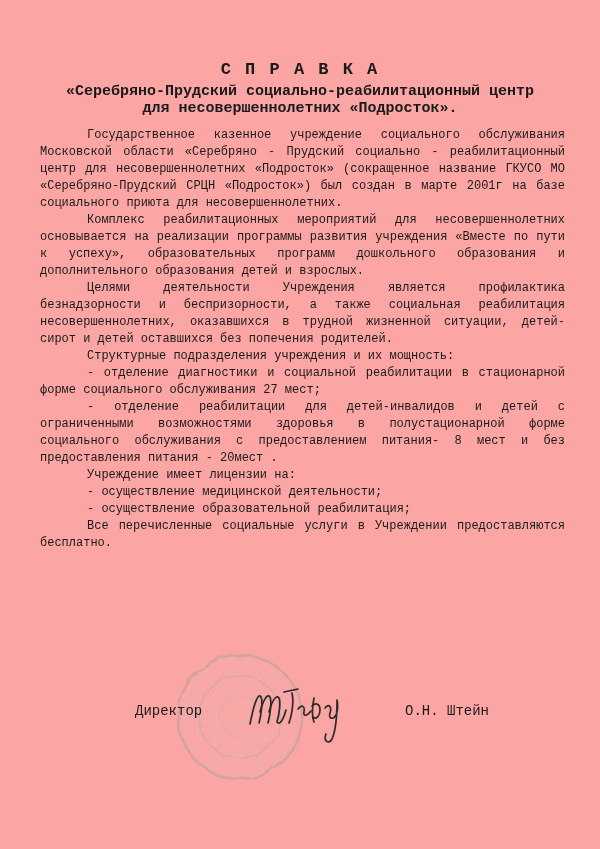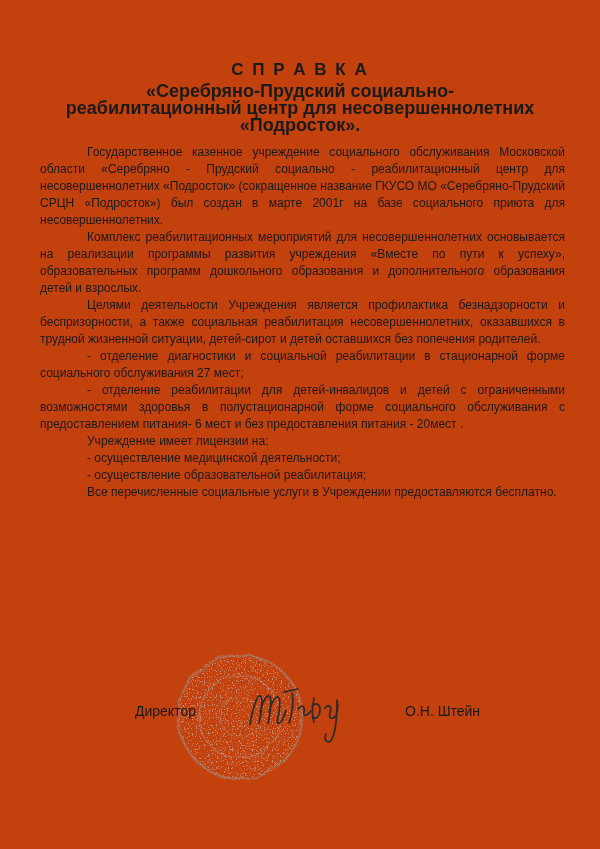--- a/index.html
+++ b/index.html
@@ -1,38 +1,38 @@
 <!DOCTYPE html>
 <html><head>
 <meta charset="utf-8">
 <style>
   html,body{margin:0;padding:0;background:#e8e8e8;}
   .page{
     position:relative;
     width:600px;height:849px;
-    background:#c2410c;
+    background:#fca5a5;
     margin:0 auto;
-    font-family:Liberation Sans, sans-serif;
+    font-family:Liberation Mono, monospace;
     color:#1a1a1a;
     overflow:hidden;
   }
   .doc-title{
     margin:0;
     padding-top:60px;
     text-align:center;
     font-size:17px;
     font-weight:bold;
     letter-spacing:2px;
     line-height:20px;
   }
   .doc-subtitle{
     margin:3px auto 0 auto;
     max-width:470px;
     text-align:center;
-    font-size:18px;
+    font-size:15px;
     font-weight:bold;
     line-height:17px;
   }
   .doc-body{
     margin-top:10px;
     padding:0 35px 0 40px;
     font-size:12px;
     line-height:17px;
   }
   .doc-body p{
@@ -51,22 +51,23 @@
 
 <div class="page">
 
   <h1 class="doc-title">С П Р А В К А</h1>
   <h2 class="doc-subtitle">«Серебряно-Прудский социально-реабилитационный центр для несовершеннолетних «Подросток».</h2>
 
   <div class="doc-body">
     <p>Государственное казенное учреждение социального обслуживания Московской области «Серебряно - Прудский социально - реабилитационный центр для несовершеннолетних «Подросток» (сокращенное название ГКУСО МО «Серебряно-Прудский СРЦН «Подросток») был создан в марте 2001г на базе социального приюта для несовершеннолетних.</p>
     <p>Комплекс реабилитационных мероприятий для несовершеннолетних основывается на реализации программы развития учреждения «Вместе по пути к успеху», образовательных программ дошкольного образования и дополнительного образования детей и взрослых.</p>
     <p>Целями деятельности Учреждения является профилактика безнадзорности и беспризорности, а также социальная реабилитация несовершеннолетних, оказавшихся в трудной жизненной ситуации, детей-сирот и детей оставшихся без попечения родителей.</p>
+    <p>Структурные подразделения учреждения и их мощность:</p>
     <p>- отделение диагностики и социальной реабилитации в стационарной форме социального обслуживания 27 мест;</p>
-    <p>- отделение реабилитации для детей-инвалидов и детей с ограниченными возможностями здоровья в полустационарной форме социального обслуживания с предоставлением питания- 6 мест и без предоставления питания - 20мест .</p>
+    <p>- отделение реабилитации для детей-инвалидов и детей с ограниченными возможностями здоровья в полустационарной форме социального обслуживания с предоставлением питания- 8 мест и без предоставления питания - 20мест .</p>
     <p>Учреждение имеет лицензии на:</p>
     <p>- осуществление медицинской деятельности;</p>
     <p>- осуществление образовательной реабилитация;</p>
     <p>Все перечисленные социальные услуги в Учреждении предоставляются бесплатно.</p>
   </div>
 
   <svg class="stamp" width="154" height="154" viewBox="0 0 154 154" aria-hidden="true">
     <defs>
       <filter id="rough" x="-20%" y="-20%" width="140%" height="140%">
         <feTurbulence type="fractalNoise" baseFrequency="0.06" numOctaves="2" result="t"></feTurbulence>

